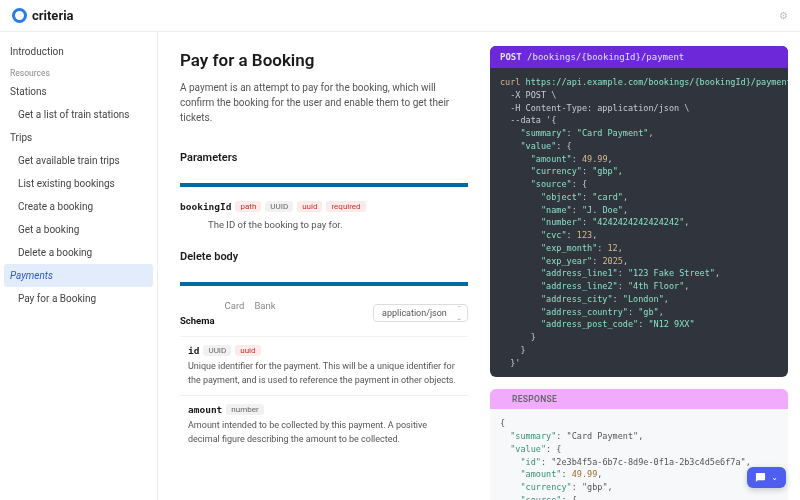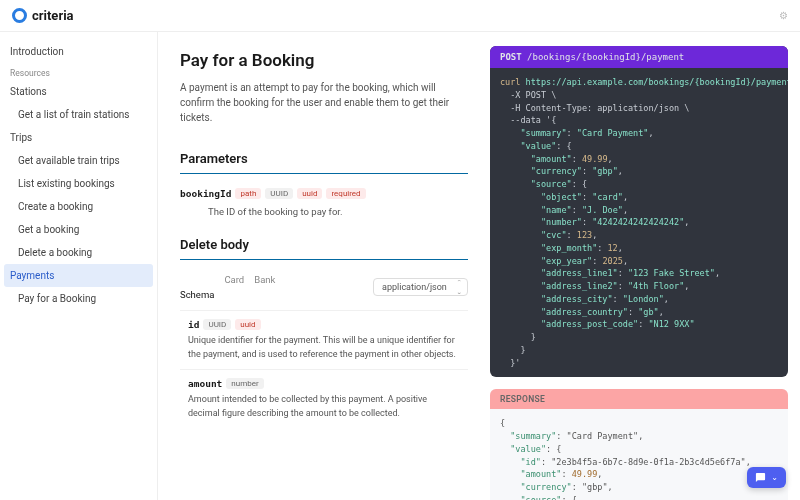--- a/index.html
+++ b/index.html
@@ -6,56 +6,56 @@
 body{font-family:-apple-system,BlinkMacSystemFont,"Segoe UI",Roboto,sans-serif;font-size:11px;color:#1a1a1a;background:#fff;width:800px;height:500px;overflow:hidden;}
 .header{height:32px;border-bottom:1px solid #eee;display:flex;align-items:center;padding:0 12px;justify-content:space-between;}
 .logo{display:flex;align-items:center;gap:5px;font-weight:700;font-size:13px;}
 .logo-icon{width:15px;height:15px;border-radius:50%;border:3px solid #2a7de1;position:relative;}
 .gear{color:#bbb;font-size:10px;}
 .layout{display:flex;height:468px;}
 .sidebar{width:158px;border-right:1px solid #eee;padding:8px 0;overflow-y:auto;}
 .nav-item{padding:4px 10px;font-size:10px;color:#444;cursor:pointer;line-height:1.5;}
 .nav-section{padding:5px 10px 2px;font-size:8.5px;text-transform:none;color:#888;}
 .nav-sub{padding-left:18px;}
-.nav-active{background:#e3ecfb;color:#2a5cc9;border-radius:3px;margin:0 4px;padding-left:6px;}
+.nav-active{background:#e3ecfb;color:#2a5cc9;border-radius:3px;margin:0 4px;padding-left:6px;font-style:italic;}
 .main{flex:1;display:flex;overflow:hidden;}
 .content{flex:1;padding:18px 22px;overflow-y:auto;}
 .code-pane{width:310px;padding:14px 12px 0 0;overflow-y:auto;}
 h1{font-size:17px;font-weight:600;margin-bottom:10px;}
 .desc{font-size:10px;color:#555;line-height:1.5;margin-bottom:26px;max-width:280px;}
-h2{font-size:13px;font-weight:600;padding-bottom:7px;border-bottom:1px solid #0369a1;margin-bottom:14px;margin-top:6px;}
+h2{font-size:11px;font-weight:600;padding-bottom:19px;border-bottom:4px solid #0369a1;margin-bottom:14px;margin-top:6px;}
 .param-row{margin-bottom:18px;}
 .param-head{display:flex;align-items:center;gap:4px;margin-bottom:6px;flex-wrap:wrap;}
 .param-name{font-family:ui-monospace,Menlo,monospace;font-size:9.5px;font-weight:700;}
 .tag{font-size:8px;padding:1px 5px;border-radius:3px;background:#f1f1f1;color:#666;}
 .tag-path{background:#fdeaea;color:#c0392b;}
 .tag-uuid2{background:#fdeaea;color:#c0392b;}
 .tag-req{background:#fdeaea;color:#c0392b;}
 .param-desc{font-size:9.5px;color:#555;line-height:1.5;margin-left:28px;}
 .body-head{display:flex;justify-content:space-between;align-items:center;margin-bottom:10px;}
 .tabs{display:flex;gap:10px;font-size:9.5px;}
 .tab{color:#888;cursor:pointer;}
-.tab-active{color:#111;font-weight:400;margin-top:15px;}
+.tab-active{color:#111;font-weight:700;margin-top:15px;}
 .ct-select{font-size:9px;border:1px solid #ddd;border-radius:4px;padding:3px 16px 3px 8px;color:#555;background:#fff;position:relative;min-width:95px;}
 .ct-select::after{content:"⌃";position:absolute;right:5px;top:-1px;font-size:7px;color:#999;transform:scaleY(.8);}
 .ct-select::before{content:"⌄";position:absolute;right:5px;bottom:-1px;font-size:7px;color:#999;transform:scaleY(.8);}
 .body-field{padding:8px 8px;border-top:1px solid #f0f0f0;}
 .body-field .param-head{margin-bottom:4px;}
 .body-field .param-desc{margin-left:0;font-size:9px;}
 .code-block{background:#30343d;border-radius:6px;overflow:hidden;margin-bottom:12px;}
 .code-head{background:#6d28d9;color:#dfe2e8;font-size:9px;padding:6px 10px;font-family:ui-monospace,Menlo,monospace;}
 .code-head .v{font-weight:400;}
 .code-body{padding:8px 10px;font-family:ui-monospace,Menlo,monospace;font-size:8.5px;line-height:1.5;color:#c8cdd4;white-space:pre;overflow-x:auto;}
 .k{color:#88e0c8;}
 .s{color:#88e0c8;}
 .n{color:#d6b98b;}
 .cmd{color:#d6b98b;}
 .url{color:#88e0c8;}
 .resp-block{background:#f7f8fa;border-radius:6px;overflow:hidden;}
-.resp-head{background:#fca5a5;color:#666;font-size:8.5px;padding:5px 10px;font-weight:600;letter-spacing:.3px;}
+.resp-head{background:#f0abfc;color:#666;font-size:8.5px;padding:5px 22px;font-weight:600;letter-spacing:.3px;}
 .resp-body{padding:8px 10px;font-family:ui-monospace,Menlo,monospace;font-size:8.5px;line-height:1.5;color:#555;white-space:pre;}
 .rk{color:#3a8f6f;}
 .rn{color:#a16c2e;}
 .fab{position:absolute;right:14px;bottom:12px;background:#4e5ff0;color:#fff;border-radius:6px;padding:5px 8px;display:flex;align-items:center;gap:5px;font-size:10px;box-shadow:0 2px 6px rgba(0,0,0,.2);}
 .fab svg{width:11px;height:11px;fill:#fff;}
 ::-webkit-scrollbar{width:6px;}
 ::-webkit-scrollbar-thumb{background:#ddd;border-radius:3px;}
 </style>
 </head>
 <body>

